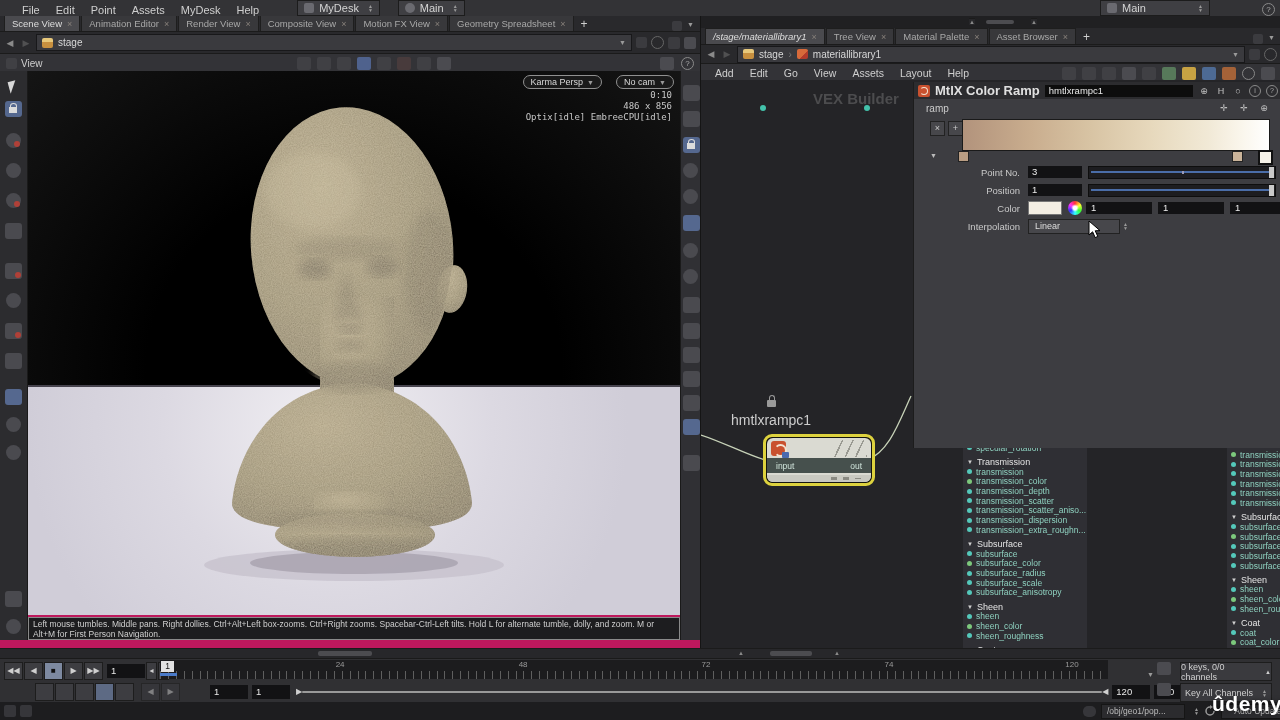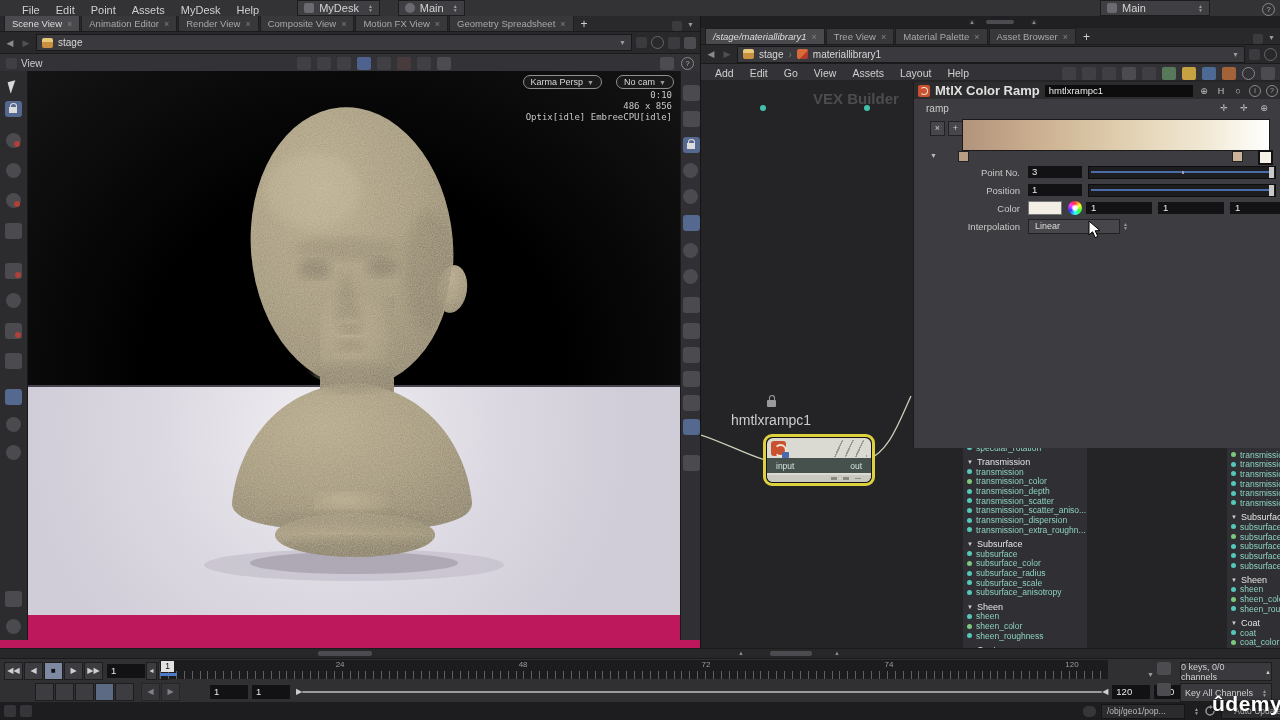--- a/index.html
+++ b/index.html
@@ -346,20 +346,21 @@
         <span class="rail-ico circ" style="top: 172px; left: 2px;"></span>
         <span class="rail-ico circ" style="top: 198px; left: 2px;"></span>
         <span class="rail-ico rainbow" style="top: 226px; left: 2px;"></span>
         <span class="rail-ico " style="top: 252px; left: 2px;"></span>
         <span class="rail-ico " style="top: 276px; left: 2px;"></span>
         <span class="rail-ico rainbow" style="top: 300px; left: 2px;"></span>
         <span class="rail-ico amber" style="top: 324px; left: 2px;"></span>
         <span class="rail-ico hl" style="top: 348px; left: 2px;"></span>
         <span class="rail-ico " style="top: 384px; left: 2px;"></span>
       </div>
+    <div id="helpbar">Left mouse tumbles. Middle pans. Right dollies. Ctrl+Alt+Left box-zooms. Ctrl+Right zooms. Spacebar-Ctrl-Left tilts. Hold L for alternate tumble, dolly, and zoom.    M or Alt+M for First Person Navigation.</div>
   </div>
 </div>
 
 <div class="abs" id="right-pane">
   <div style="height:12px;background:#202022;position:relative">
     <span class="strip mark" style="left:268px;top:2px;font-size:6px;color:#8a8a8a;position:absolute">▲</span>
     <span style="left:285px;top:4px;width:28px;height:4px;background:#4c4c50;border-radius:2px;position:absolute"></span>
     <span class="strip mark" style="left:330px;top:2px;font-size:6px;color:#8a8a8a;position:absolute">▲</span>
   </div>
   <div class="tabbar" style="height:16px">

